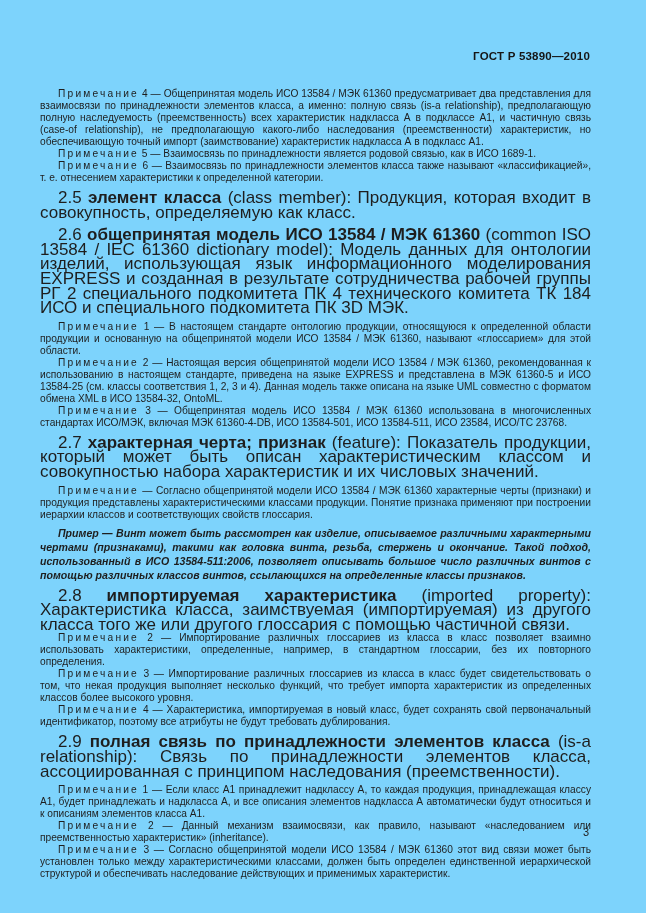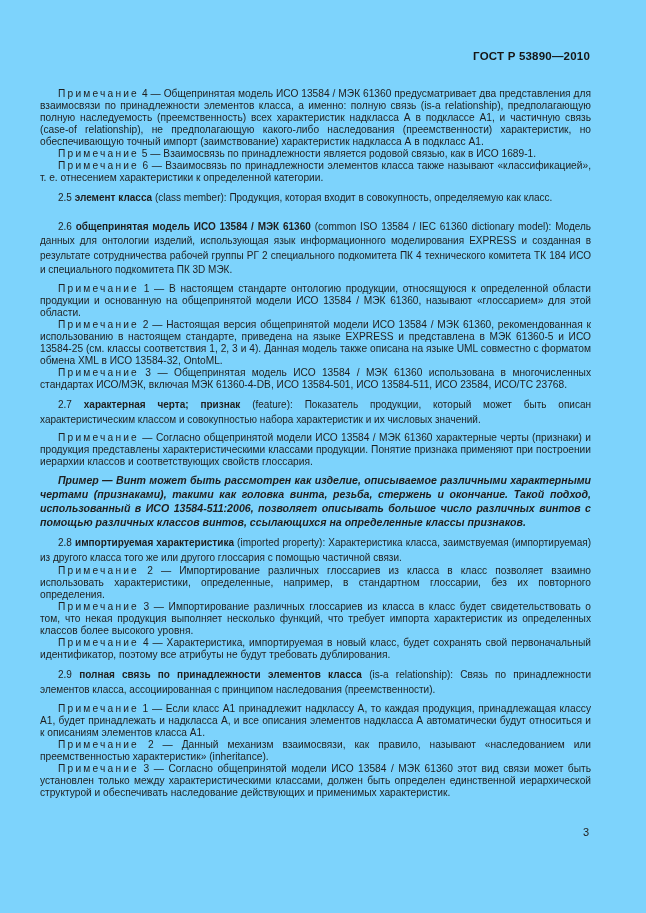--- a/index.html
+++ b/index.html
@@ -21,25 +21,25 @@
   .content {
     position: absolute; top: 88px; left: 40px; width: 551px;
   }
   .content p { text-align: justify; }
   .note {
     font-size: 10.2px; line-height: 12px;
     text-indent: 18px;
   }
   .note-label { letter-spacing: 2.2px; }
   .def {
-    font-size: 10px; line-height: 14.6px;
+    font-size: 17px; line-height: 14.6px;
     text-indent: 18px;
     margin-top: 7px;
   }
-  .def.flush { margin-top: 14px; }
+  .def.flush { margin-top: 8px; }
   .def-term { font-weight: bold; }
   .example {
     font-size: 10.6px; line-height: 14px;
     font-weight: bold; font-style: italic;
     text-indent: 18px; margin-top: 5px;
   }
   .mt { margin-top: 5px; }
   .footer {
     position: absolute; top: 826px; right: 57px;
     font-size: 11px; color: #222;

